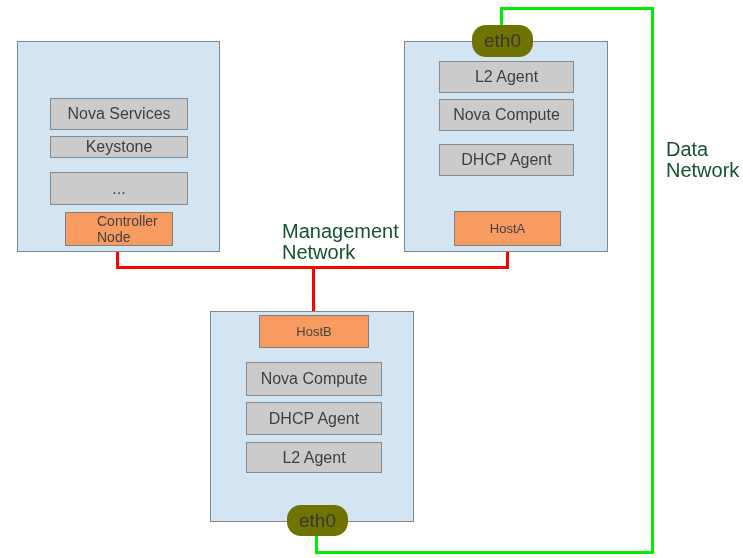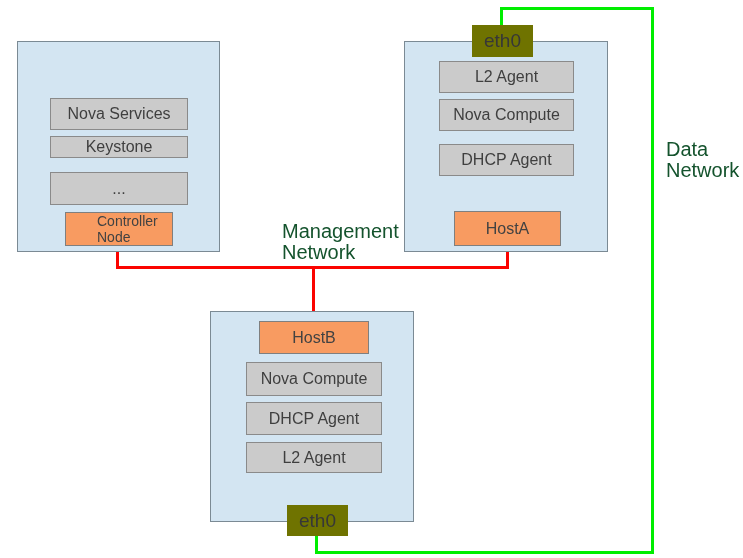--- a/index.html
+++ b/index.html
@@ -21,30 +21,31 @@
     box-sizing:border-box;
     display:flex;align-items:center;justify-content:center;
     font-size:16px;color:var(--text,#3f3f3f);
   }
   .host-label{
     position:absolute;
     background:var(--host-fill,#f89b61);
     border:1px solid var(--host-border,#7f7f7f);
     box-sizing:border-box;
     display:flex;align-items:center;justify-content:center;
-    font-size:16px;color:#424242;
+    font-size:13px;color:#424242;
   }
   .host-label.controller{font-size:14px;}
   .eth-box{
     position:absolute;
     background:var(--eth-fill,#6f7300);
     box-sizing:border-box;
     display:flex;align-items:center;justify-content:center;
     font-size:19px;color:#373737;
     z-index:5;
+    border-radius:14px;
   }
   .line{position:absolute;}
   .line.red{background:var(--mgmt-line,#fb0300);}
   .line.green{background:var(--data-line,#00ee00);z-index:4;}
   .net-label{
     position:absolute;
     font-size:20px;line-height:21px;color:#14532d;
     white-space:pre-line;
   }
 </style>
@@ -62,21 +63,21 @@
 
   <div class="node-box" style="left:404px;top:41px;width:204px;height:211px;">
     <div class="service-box" style="left:34px;top:19px;width:135px;height:32px;">L2 Agent</div>
     <div class="service-box" style="left:34px;top:57px;width:135px;height:32px;">Nova Compute</div>
     <div class="service-box" style="left:34px;top:102px;width:135px;height:32px;">DHCP Agent</div>
     <div class="host-label" style="left:49px;top:169px;width:107px;height:35px;">HostA</div>
   </div>
   <div class="eth-box" style="left:472px;top:25px;width:61px;height:32px;">eth0</div>
 
   <div class="node-box" style="left:210px;top:311px;width:204px;height:211px;">
-    <div class="host-label" style="left:48px;top:9px;width:110px;height:33px;">HostB</div>
+    <div class="host-label" style="left:48px;top:3px;width:110px;height:33px;">HostB</div>
     <div class="service-box" style="left:35px;top:50px;width:136px;height:34px;">Nova Compute</div>
     <div class="service-box" style="left:35px;top:90px;width:136px;height:33px;">DHCP Agent</div>
     <div class="service-box" style="left:35px;top:130px;width:136px;height:31px;">L2 Agent</div>
   </div>
   <div class="eth-box" style="left:287px;top:505px;width:61px;height:31px;">eth0</div>
 
   <div class="line red" style="left:116px;top:252px;width:3px;height:16px;"></div>
   <div class="line red" style="left:116px;top:266px;width:393px;height:3px;"></div>
   <div class="line red" style="left:506px;top:252px;width:3px;height:16px;"></div>
   <div class="line red" style="left:312px;top:266px;width:3px;height:45px;"></div>

